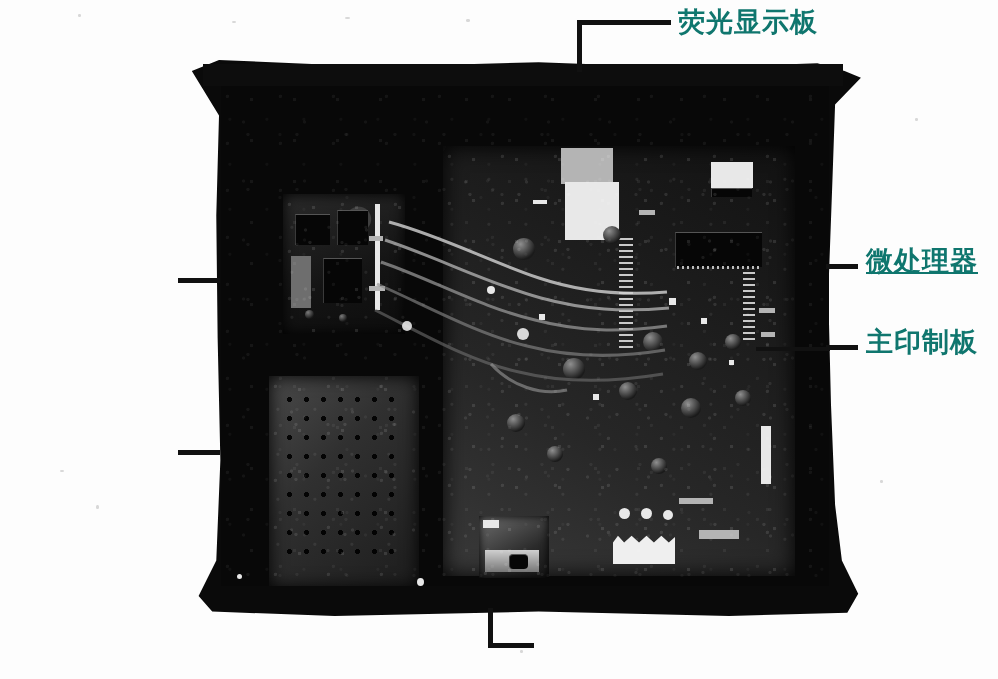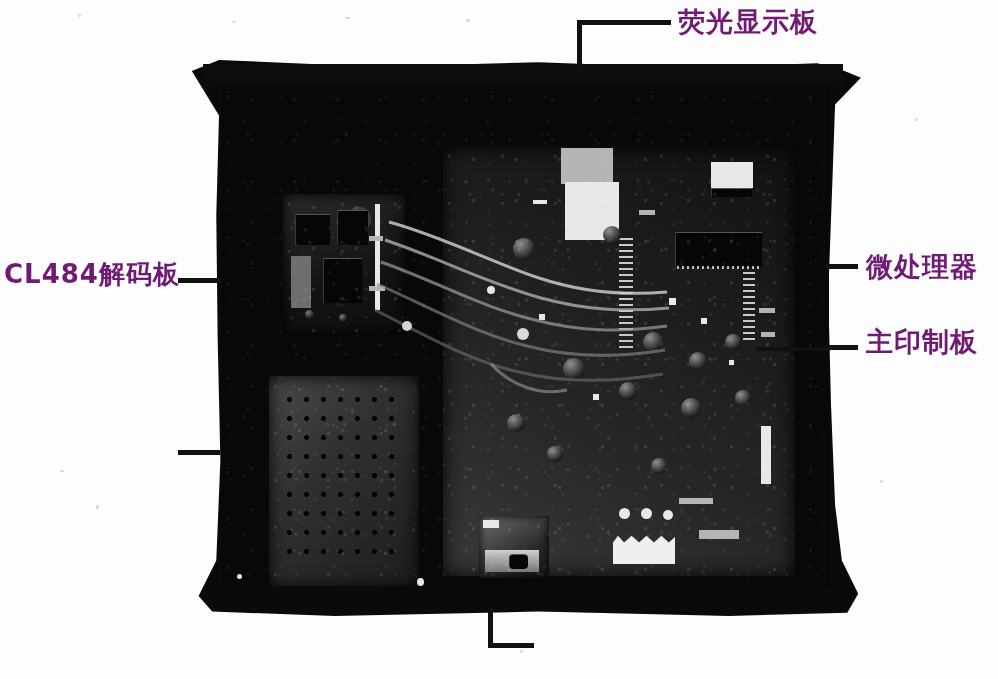--- a/index.html
+++ b/index.html
@@ -109,21 +109,21 @@
   .white-conn{
     left:392px;top:448px;width:62px;height:30px;
     background:#efefef;
     clip-path:polygon(0 28%,8% 6%,18% 28%,30% 6%,42% 28%,54% 6%,66% 28%,78% 6%,90% 28%,100% 10%,100% 100%,0 100%);
   }
 
   
   .lead{position:absolute;background:#111;}
   .label{
     position:absolute;
-    color:#701a75;
+    color:#0f766e;
     font-weight:bold;
     font-size:27px;
     letter-spacing:1px;
     white-space:nowrap;
     font-family:"DejaVu Sans","Liberation Sans",sans-serif;
   }
   .label-lat{font-size:26px;}
 </style>
 </head>
 <body>
@@ -237,26 +237,25 @@
 
       <div class="grain" style="opacity:.55"></div>
     </div>
   </div>
 
   <div class="lead" style="left:577px;top:20px;width:94px;height:5px;"></div>
   <div class="lead" style="left:577px;top:20px;width:5px;height:52px;"></div>
   <div class="label" style="left:678px;top:4px;">荧光显示板</div>
 
   <div class="lead" style="left:178px;top:278px;width:42px;height:5px;"></div>
-  <div class="label label-lat" style="left:4px;top:257px;">CL484解码板</div>
 
   <div class="lead" style="left:178px;top:450px;width:42px;height:5px;"></div>
 
   <div class="lead" style="left:826px;top:264px;width:32px;height:5px;"></div>
-  <div class="label" style="left:866px;top:249px;">微处理器</div>
+  <div class="label" style="left:866px;top:243px;text-decoration:underline;">微处理器</div>
 
   <div class="lead" style="left:756px;top:347px;width:74px;height:4px;"></div>
   <div class="lead" style="left:826px;top:345px;width:32px;height:5px;"></div>
   <div class="label" style="left:866px;top:324px;">主印制板</div>
 
   <div class="lead" style="left:488px;top:608px;width:5px;height:40px;"></div>
   <div class="lead" style="left:488px;top:643px;width:46px;height:5px;"></div>
 
 </div>
 

